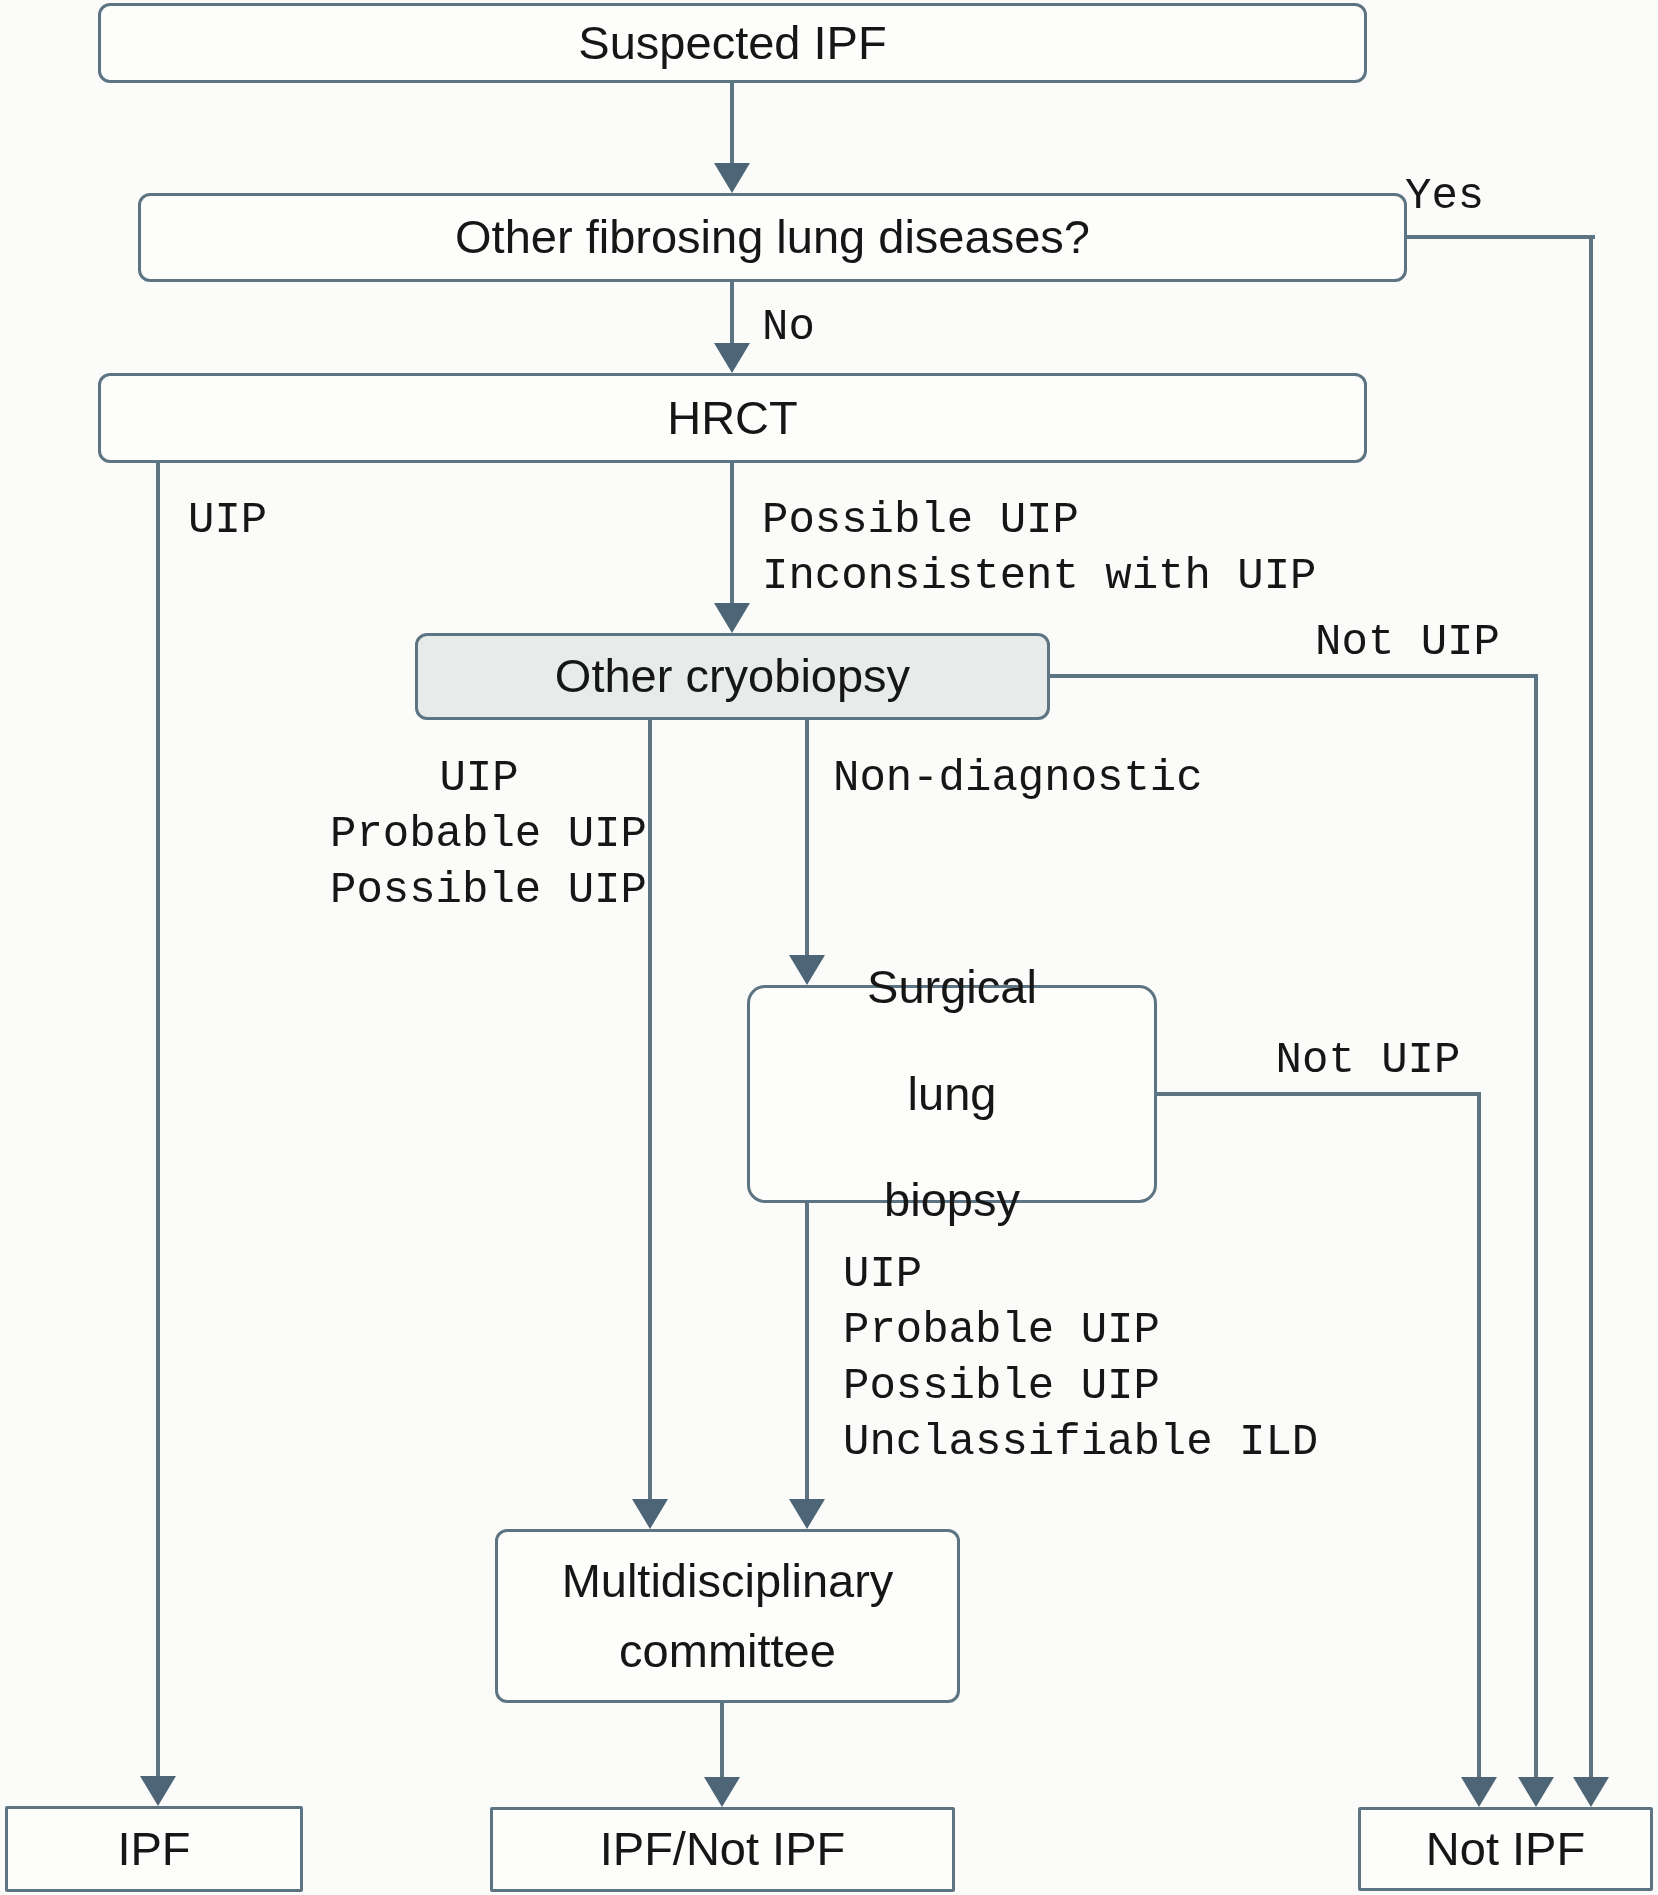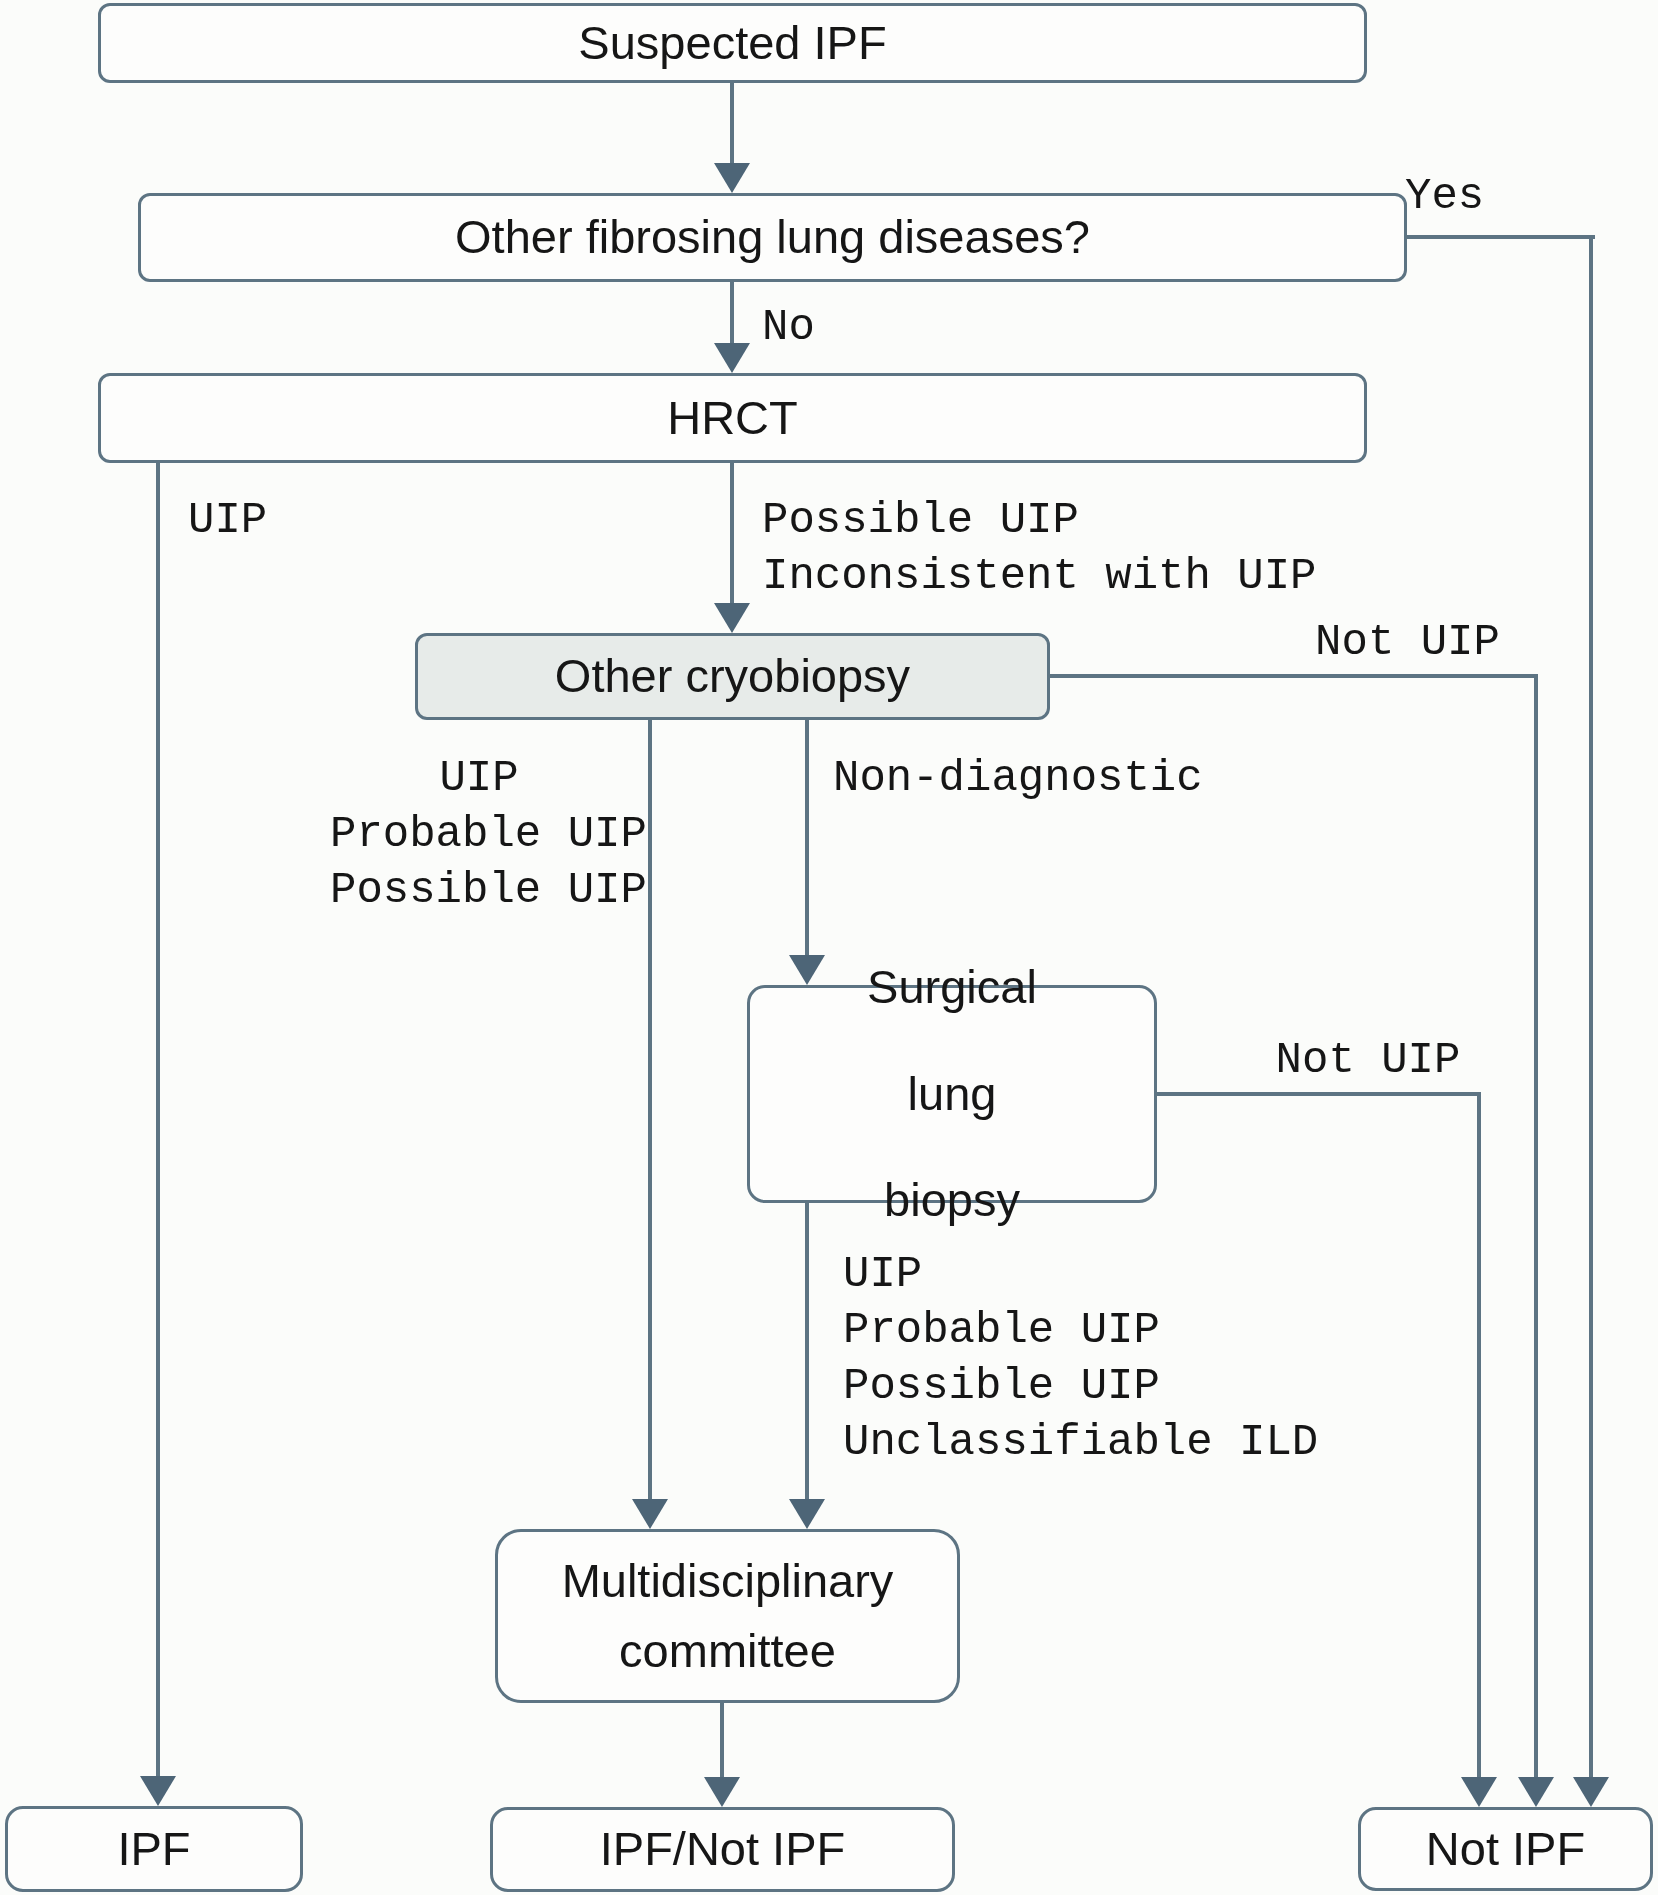--- a/index.html
+++ b/index.html
@@ -23,22 +23,22 @@
     align-items:center;
     justify-content:center;
     text-align:center;
     font-size:47px;
     line-height:1.5;
     color:var(--text);
   }
   .node.wide{border-radius:12px;}
   .node.shaded{background:var(--cryo-fill);border-radius:12px;}
   .node.pill-lg{border-radius:18px;gap:34px;}
-  .node.pill-md{border-radius:26px;}
-  .node.outcome{border-radius:18px;}
+  .node.pill-md{border-radius:12px;}
+  .node.outcome{border-radius:2px;}
   .vline{position:absolute;width:4px;background:var(--line);}
   .hline{position:absolute;height:4px;background:var(--line);}
   .arrowhead{
     position:absolute;width:0;height:0;
     border-left:18px solid transparent;
     border-right:18px solid transparent;
     border-top:30px solid var(--arrow);
   }
   .elabel{
     position:absolute;

